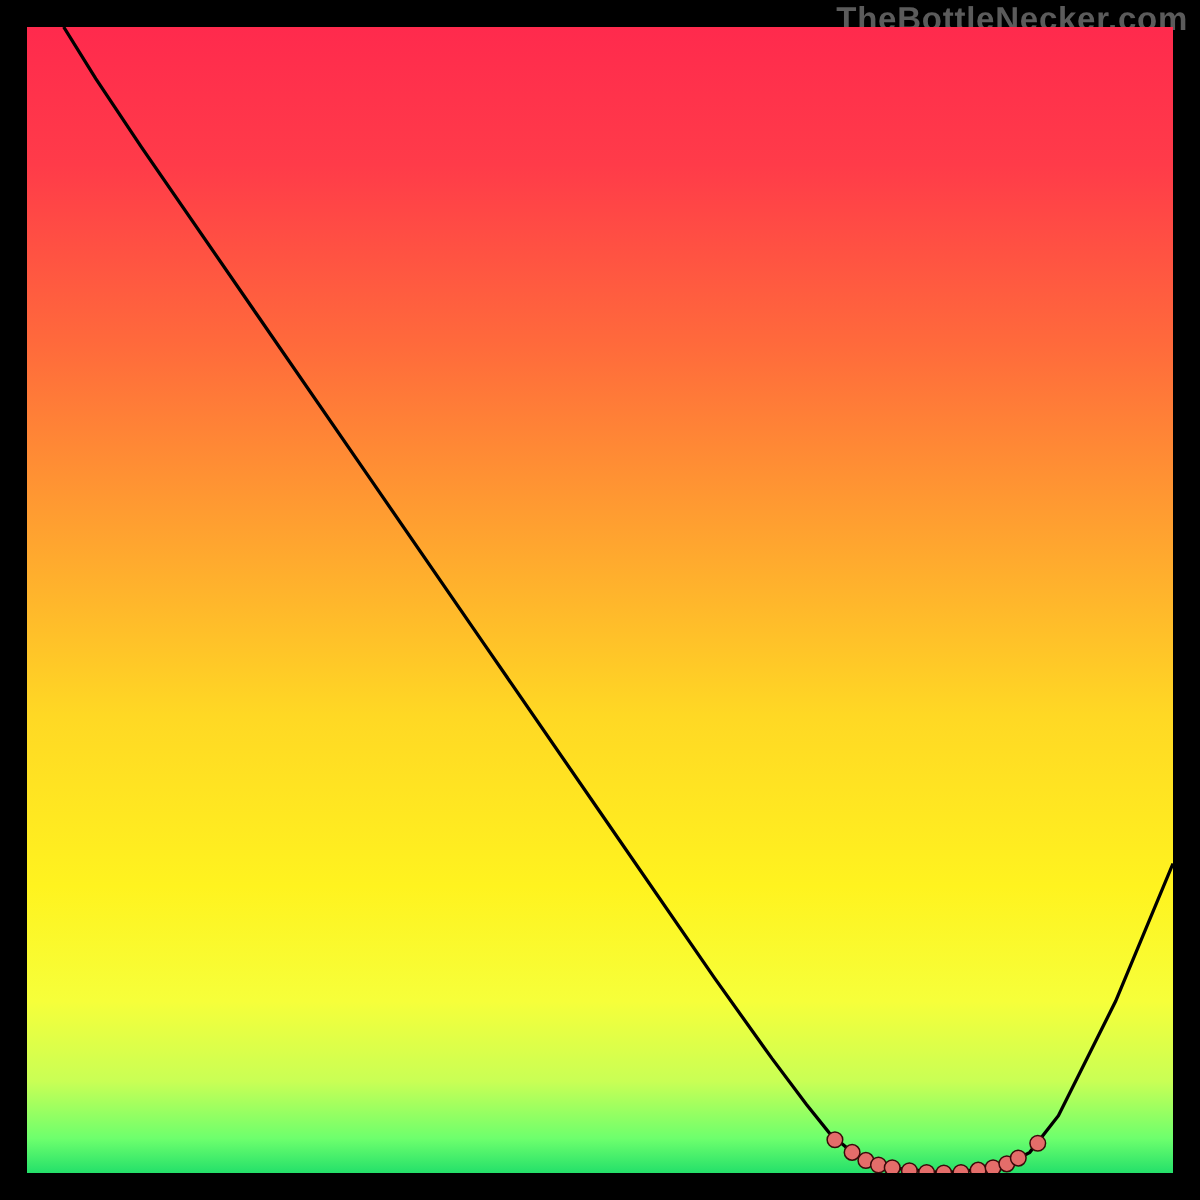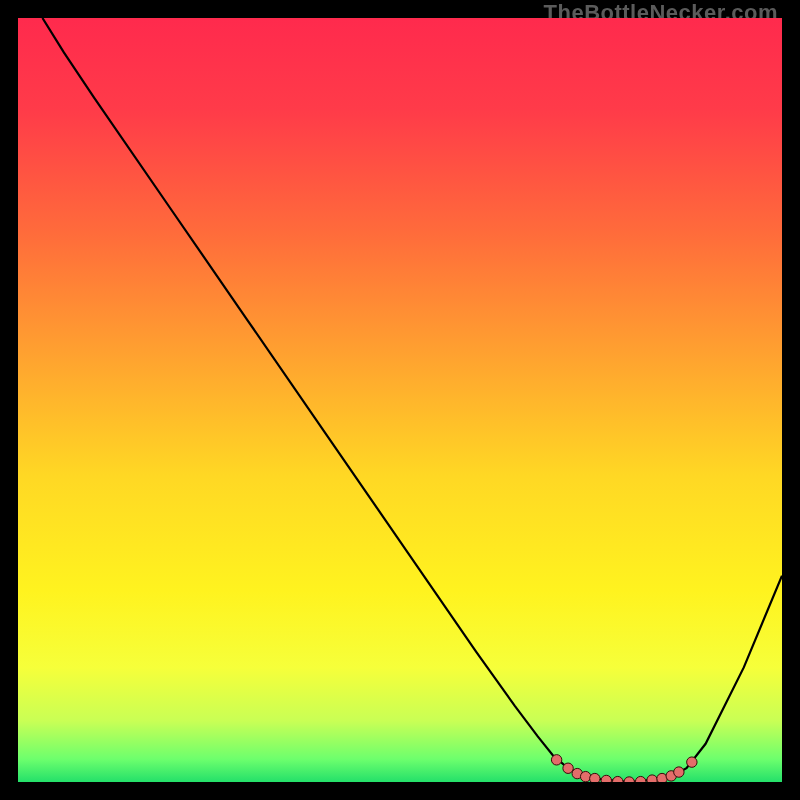--- a/index.html
+++ b/index.html
@@ -21,21 +21,21 @@
   .plot {
     position: absolute;
     left: 18px;
     top: 18px;
     width: 764px;
     height: 764px;
   }
   .watermark {
     position: absolute;
     top: 0px;
-    right: 22px;
+    right: 8px;
     font-family: Arial, Helvetica, sans-serif;
     font-size: 22px;
     font-weight: 600;
     letter-spacing: 0.5px;
     color: #5b5b5b;
     user-select: none;
   }
   svg { display: block; }
 </style>
 </head>

